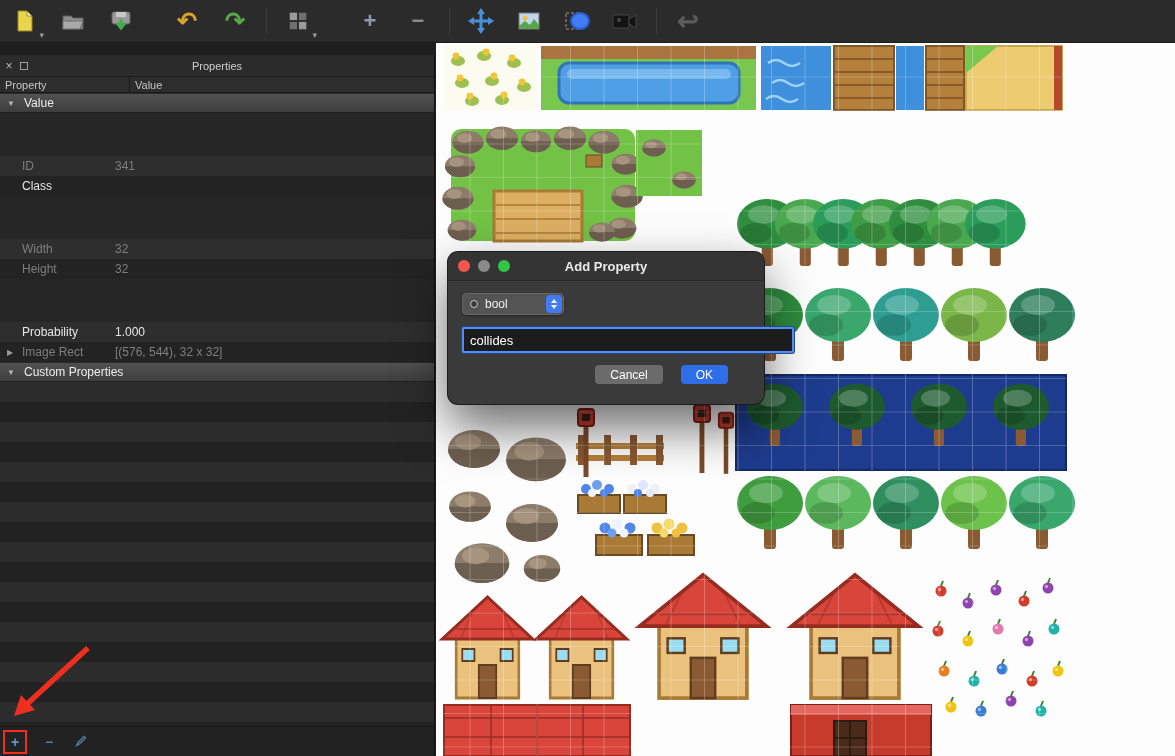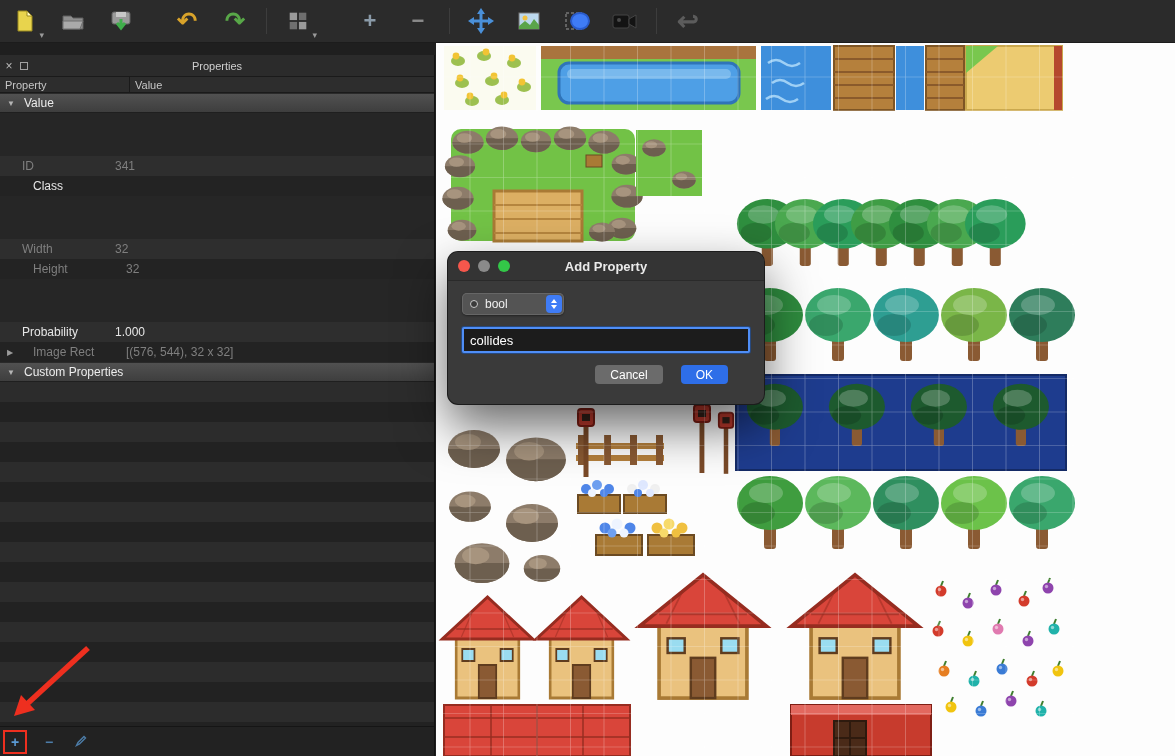--- a/index.html
+++ b/index.html
@@ -38,21 +38,21 @@
   .col-val  { padding-left:5px; }
   .prow { height:20px; display:flex; align-items:center; font-size:12px; position:relative; flex:0 0 auto; }
   .section-row { background:linear-gradient(#515151,#3e3e3e); color:#ececec;
                  border-top:1px solid #2a2a2a; border-bottom:1px solid #1f1f1f; }
   .section-label { padding-left:24px; }
   .row-chevron { position:absolute; left:7px; top:0; bottom:0; display:flex; align-items:center;
                  font-size:8px; color:#b5b5b5; }
   .chev-down::before { content:"▼"; }
   .chev-right::before { content:"▶"; color:#9a9a9a; }
   .row-a { background:#2e2e2e;margin-top:43px; }
-  .row-b { background:#232323;padding-left:11px; }
+  .row-b { background:#232323; }
   .pname { width:110px; padding-left:22px; overflow:hidden; white-space:nowrap; }
   .pval  { padding-left:5px; white-space:nowrap; }
   .dim { color:#7f7f7f; }
   .lit { color:#e6e6e6; }
   .filler { flex:1 1 auto; background:repeating-linear-gradient(to bottom,#2c2c2c 0 20px,#222222 20px 40px); }
   .panel-footer { height:30px; background:#222222; border-top:1px solid #151515;
                   display:flex; align-items:center; flex:0 0 auto; }
   .add-box { margin-left:3px; border:2px solid #ee2f1f; height:24px; min-width:20px;
              display:flex; align-items:center; justify-content:center; }
   .foot-btn { color:#5b9bd5; font-size:14px; font-weight:bold; width:20px; text-align:center; }
@@ -80,21 +80,21 @@
                  display:flex; align-items:center; gap:7px; padding-left:8px; position:relative;
                  color:#f0f0f0; font-size:12px; }
   .bool-dot { width:8px; height:8px; border-radius:50%; border:1.5px solid #c8c8c8; background:#3a3a3a; }
   .type-stepper { position:absolute; right:2px; top:2px; bottom:2px; width:16px; background:#3f7cf6;
                   border-radius:4px; display:flex; flex-direction:column; align-items:center;
                   justify-content:center; gap:2px; }
   .chev-up-tri { width:0; height:0; border-left:3.5px solid transparent; border-right:3.5px solid transparent;
                  border-bottom:4.5px solid #fff; }
   .chev-dn-tri { width:0; height:0; border-left:3.5px solid transparent; border-right:3.5px solid transparent;
                  border-top:4.5px solid #fff; }
-  .prop-input { margin-top:12px; width:288px; height:26px; background:#1c1c1c;
+  .prop-input { margin-top:12px; width:332px; height:26px; background:#1c1c1c;
                 border:2px solid #4f8ef7; box-shadow:0 0 0 1px #27497e; border-radius:2px;
                 color:#ffffff; font-size:13px; padding:0 6px; outline:none;
                 font-family:"Liberation Sans", sans-serif; }
   .dialog-buttons { display:flex; justify-content:flex-end; align-items:center; gap:18px;
                     padding:12px 22px 0 0; }
   .btn { height:19px; border:none; border-radius:4px; color:#fff; font-size:12px; padding:0 15px;
          font-family:"Liberation Sans", sans-serif; }
   .btn-cancel { background:#6b6b6b;text-align:center; }
   .btn-ok { background:#2e6ee8; }
 

